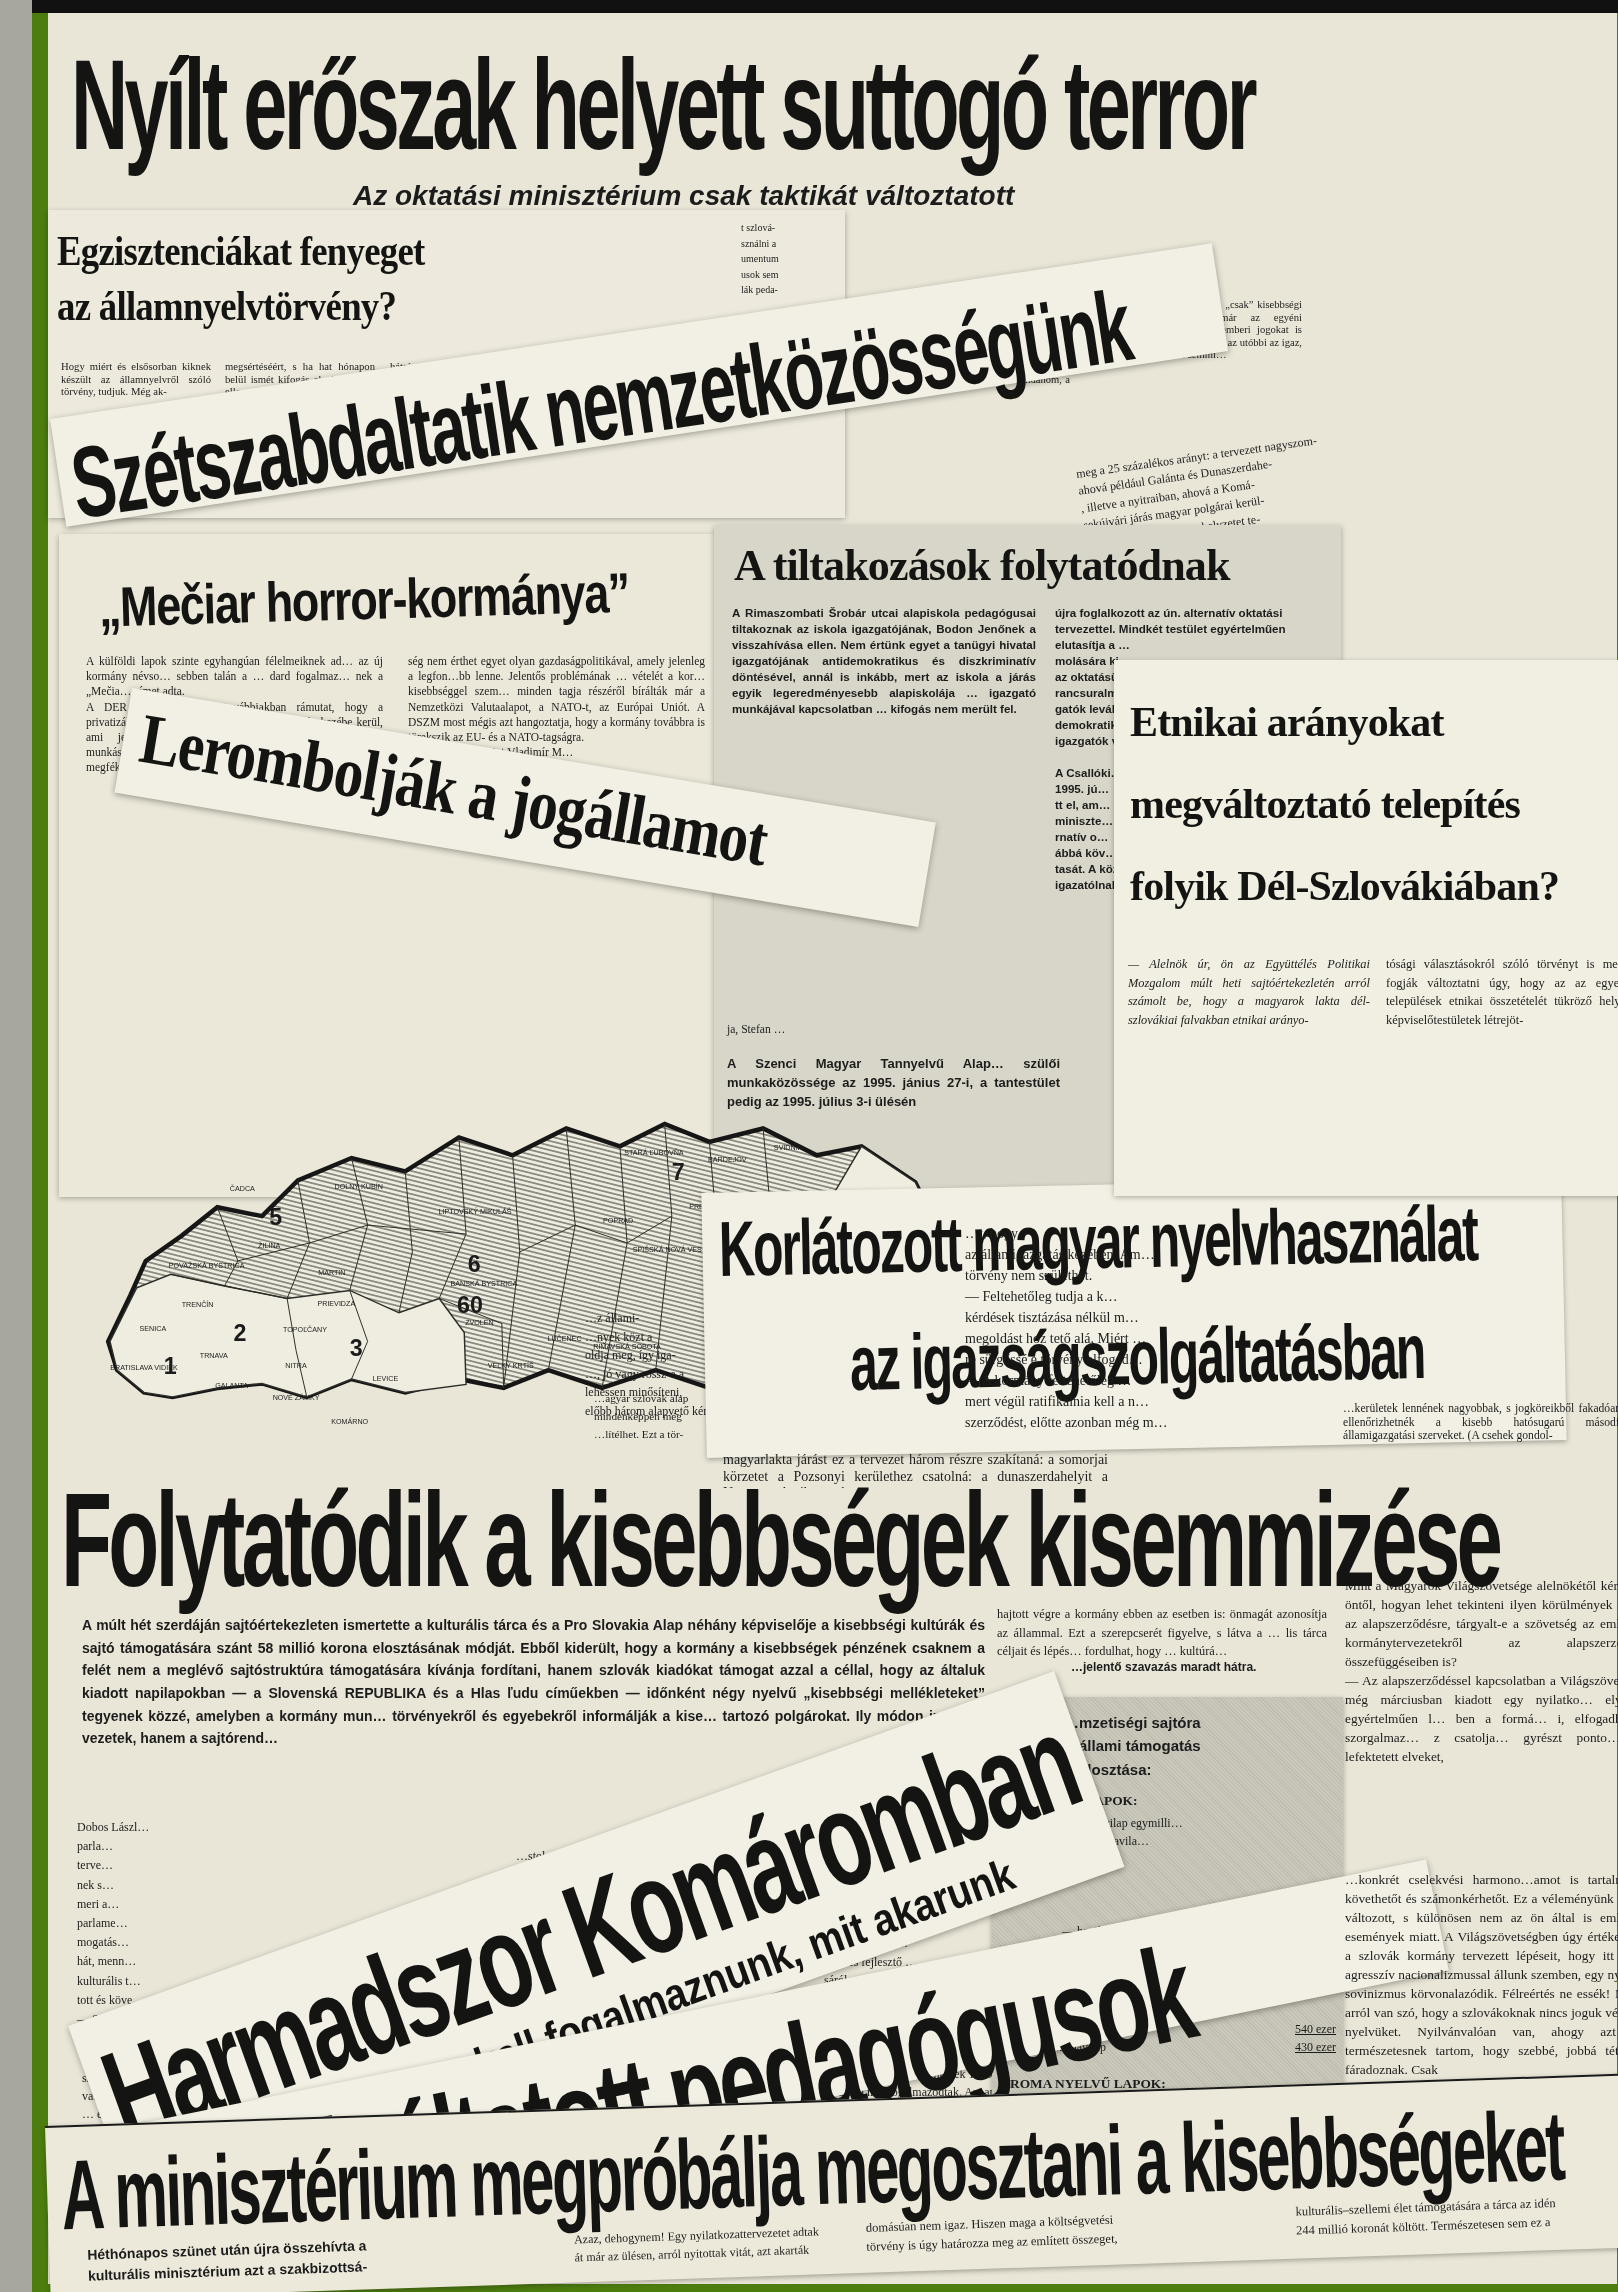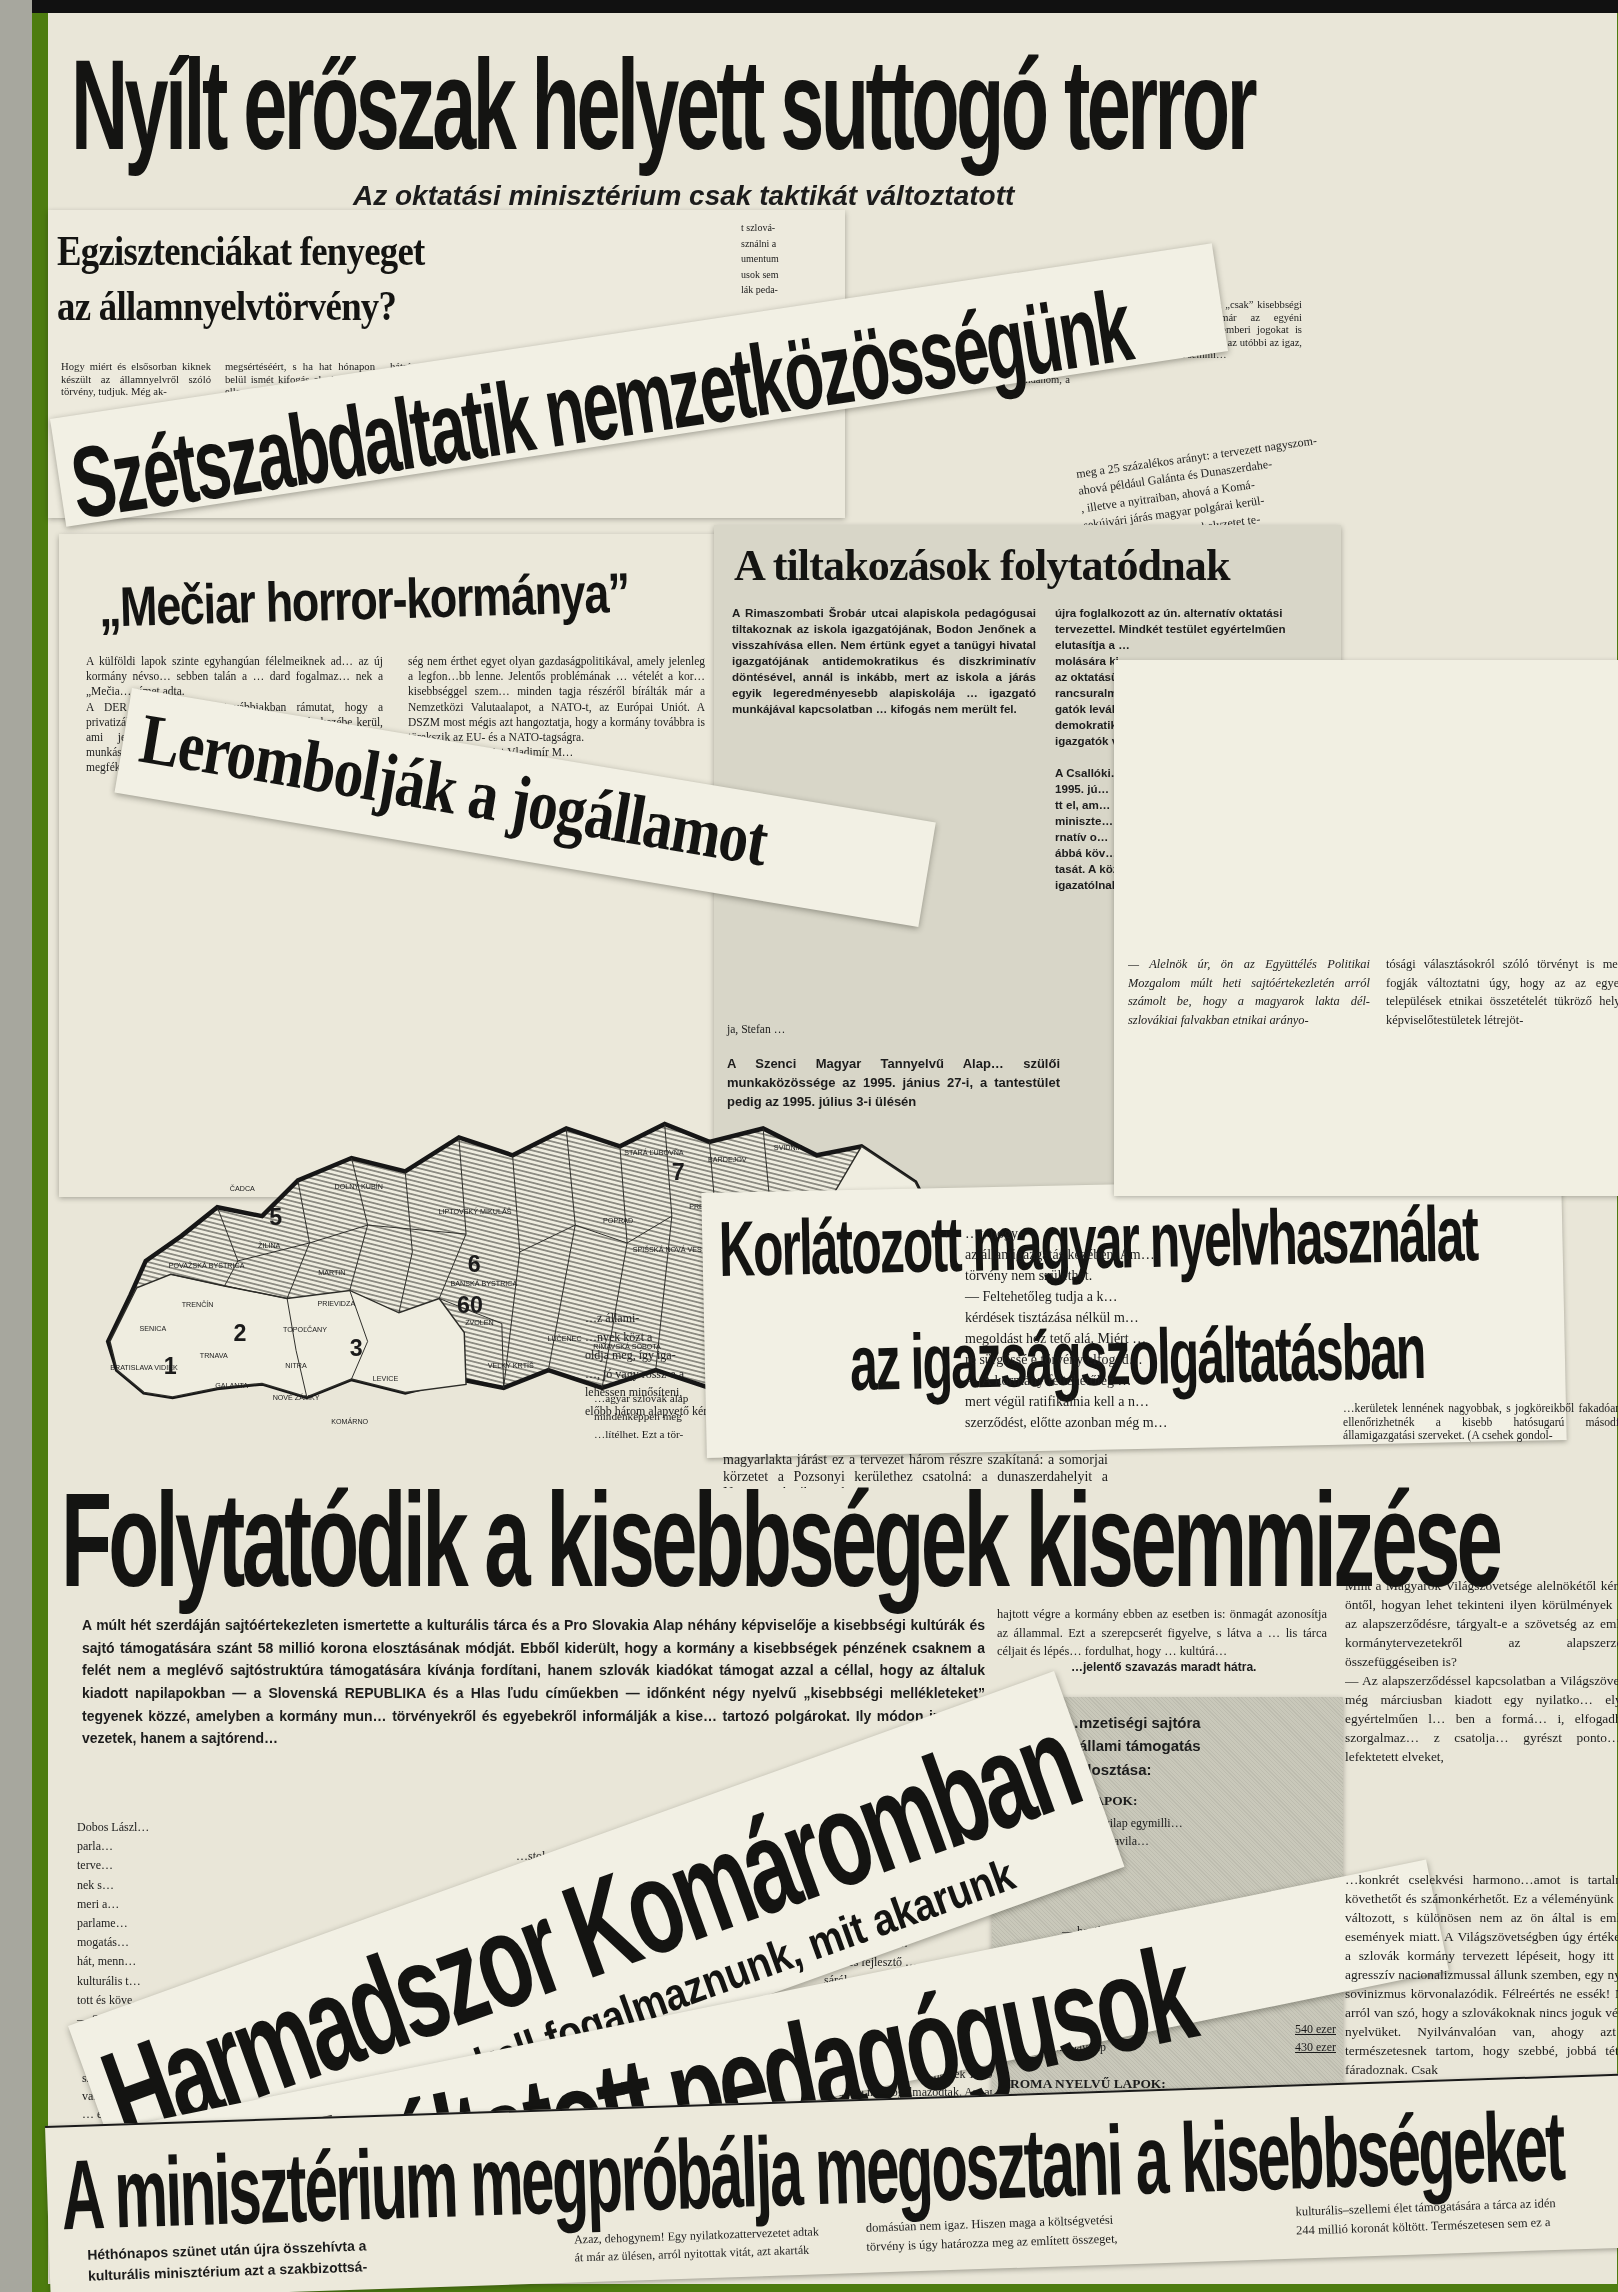--- a/index.html
+++ b/index.html
@@ -93,20 +93,23 @@
 tt el, am…
 miniszte…
 rnatív o…
 ábbá köv…
 tasát. A közg…
 igazatólnak</div>
   <div class="t ser" style="left:695px;top:1023px;font-size:11.6px;z-index:7;">ja, Stefan …</div>
   <div class="t sans b just" style="left:695px;top:1055px;width:333px;height:107px;font-size:13px;line-height:1.45;z-index:7;">A Szenci Magyar Tannyelvű Alap… szülői munkaközössége az 1995. jánius 27-i, a tantestület pedig az 1995. július 3-i ülésén</div>
 
   <div class="clip" style="left:1082px;top:660px;width:521px;height:536px;background:#f1efe2;z-index:26;"></div>
+  <div class="hl ser pre" style="left:1098px;top:682px;font-size:42px;font-weight:600;line-height:1.95;white-space:pre-line;z-index:27;">Etnikai arányokat
+megváltoztató telepítés
+folyik Dél-Szlovákiában?</div>
   <div class="t ser just" style="left:1354px;top:955px;width:238px;height:229px;font-size:12.4px;line-height:1.5;z-index:27;">tósági választásokról szóló törvényt is meg fogják változtatni úgy, hogy az az egyes települések etnikai összetételét tükröző helyi képviselőtestületek létrejöt-</div>
   <div class="t ser i just" style="left:1096px;top:955px;width:242px;height:229px;font-size:12.4px;line-height:1.5;z-index:27;">— Alelnök úr, ön az Együttélés Politikai Mozgalom múlt heti sajtóértekezletén arról számolt be, hogy a magyarok lakta dél-szlovákiai falvakban etnikai arányo-</div>
 
   <div class="clip strip" style="left:100px;top:688px;width:815px;height:106px;transform:rotate(9.5deg);transform-origin:left top;z-index:28;"></div>
   <div class="hl ser" style="left:116px;top:697px;font-size:66px;transform:rotate(9.5deg) scale(0.9,1.08);transform-origin:left top;z-index:29;">Lerombolják a jogállamot</div>
 
   <div class="hl cond" style="left:32px;top:926px;font-size:90px;transform:rotate(-0.5deg) scale(0.78,1.28);letter-spacing:-0.04em;z-index:5;">Ellenünk készített területfelosztási tervezet</div>
 
   <div class="t ser just pre" style="left:45px;top:1059px;width:537px;height:385px;font-size:11.8px;line-height:1.45;z-index:1;">— Alelnök úr, kérem, vázolja olvasóinknak a kormány területi és közigazgatási felosztási törvényjavaslatának lényegét!
 — A kormány tervezete az 199…ben készült területfelosztási és közig…  …lyébe… ne. Szükség az új tör… letek megszünteté… akkori kijelölésév… pant, s azóta se… mányzati és áll… Az …</div>

